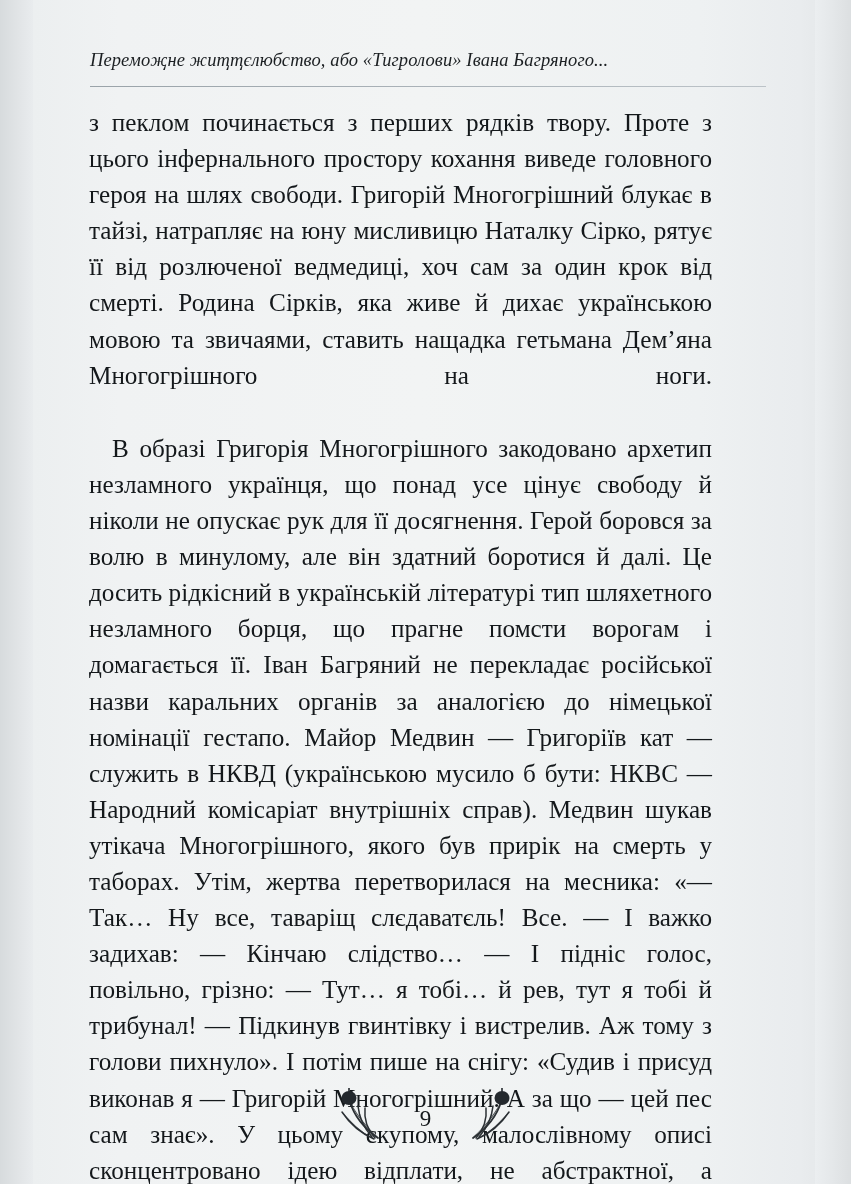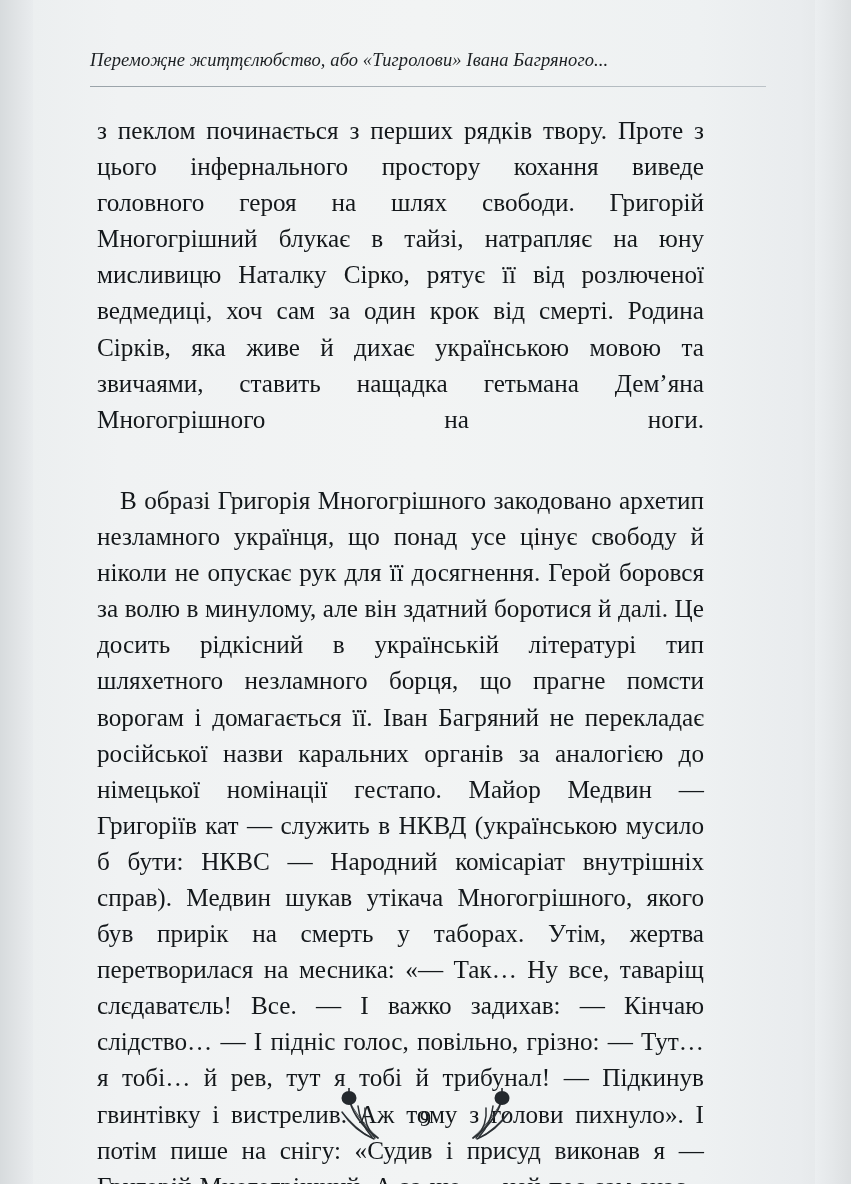--- a/index.html
+++ b/index.html
@@ -73,21 +73,21 @@
   }
 
   
   #text-column {
     position: absolute;
     left: 88px;
     top: 104px;
     width: 625px;
   }
   .para {
-    margin: 9px;
+    margin: 1px;
     font-size: 25.2px;
     line-height: 36.1px;
     color: #14181b;
     text-align: justify;
     text-justify: inter-word;
     -webkit-hyphens: none;
     hyphens: none;
     word-spacing: 0px;
   }
   .para.indent {

